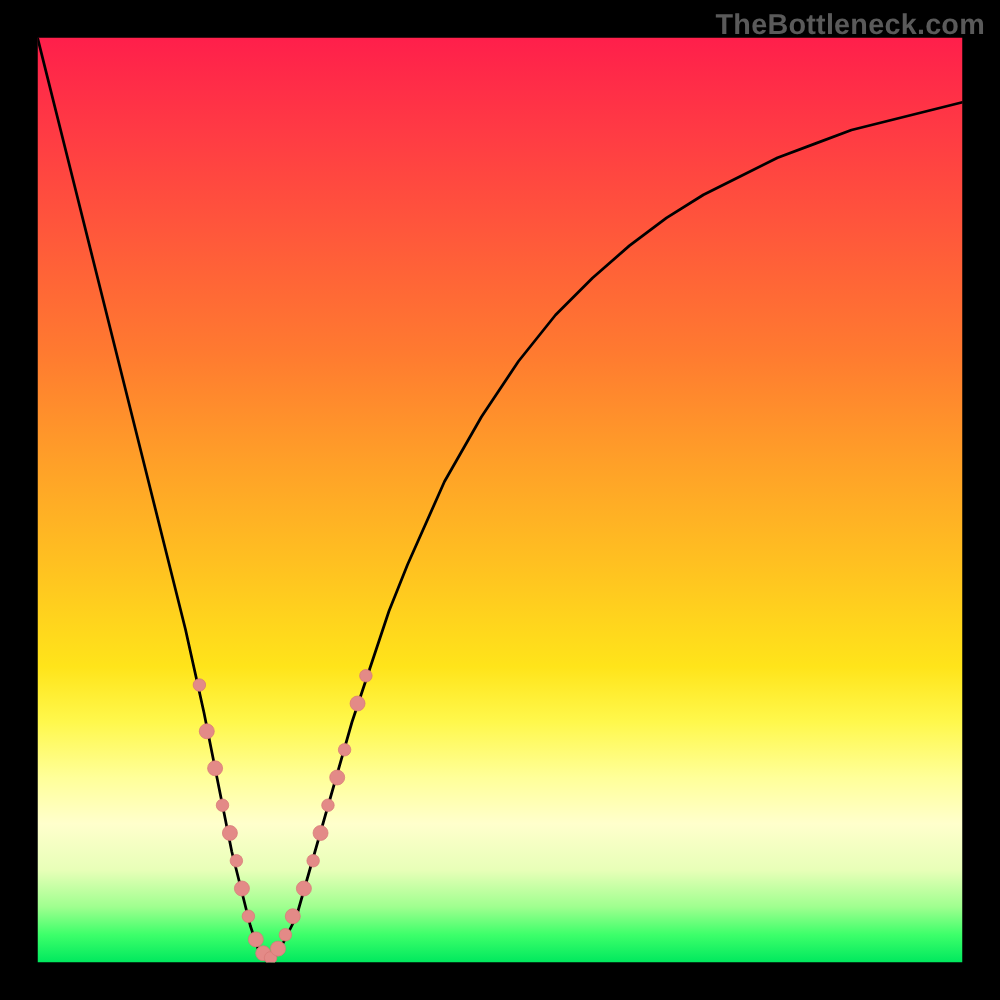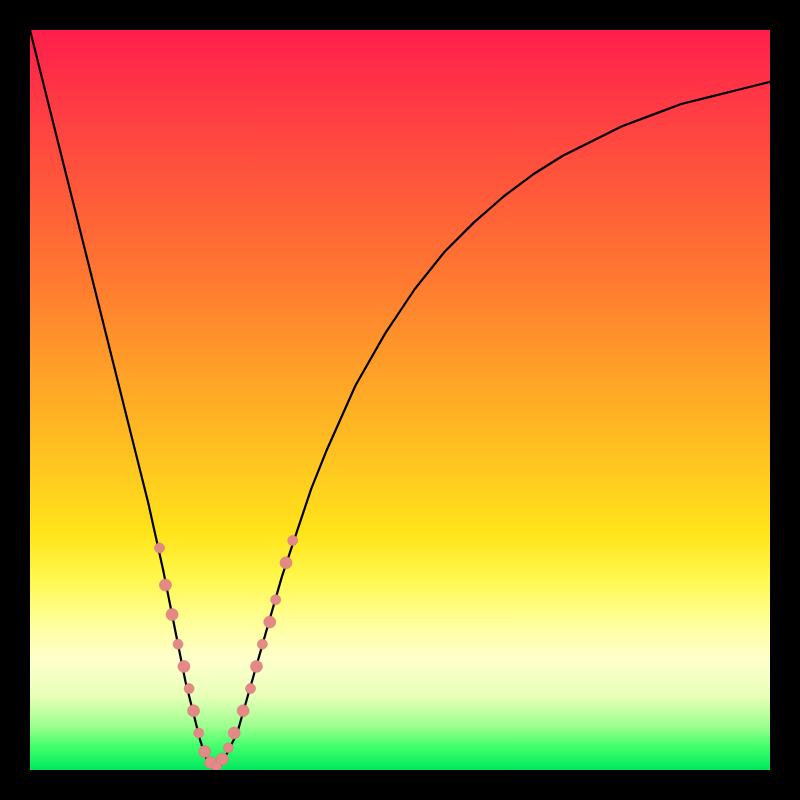--- a/index.html
+++ b/index.html
@@ -92,13 +92,14 @@
           <circle cx="220.52" cy="658.60" r="5" fill="#e38a87" stroke="#d87a77" stroke-width="0.6"></circle>
           <circle cx="226.44" cy="636.40" r="6" fill="#e38a87" stroke="#d87a77" stroke-width="0.6"></circle>
           <circle cx="232.36" cy="614.20" r="5" fill="#e38a87" stroke="#d87a77" stroke-width="0.6"></circle>
           <circle cx="239.76" cy="592.00" r="6" fill="#e38a87" stroke="#d87a77" stroke-width="0.6"></circle>
           <circle cx="245.68" cy="569.80" r="5" fill="#e38a87" stroke="#d87a77" stroke-width="0.6"></circle>
           <circle cx="256.04" cy="532.80" r="6" fill="#e38a87" stroke="#d87a77" stroke-width="0.6"></circle>
           <circle cx="262.70" cy="510.60" r="5" fill="#e38a87" stroke="#d87a77" stroke-width="0.6"></circle>
         </g>
     </svg>
   </div>
+  <div class="watermark">TheBottleneck.com</div>
 </div>
 
 </body></html>

